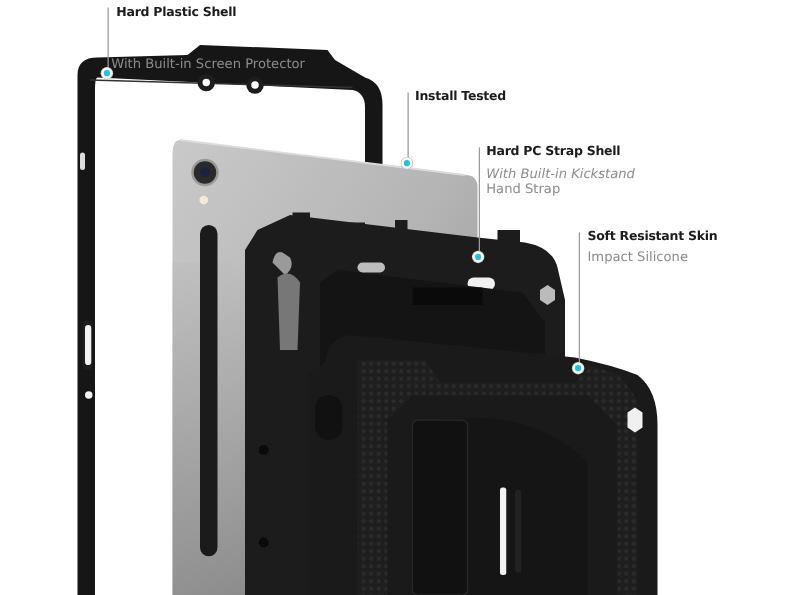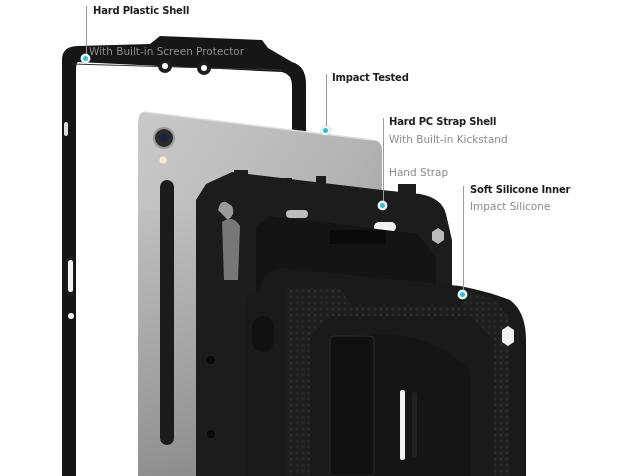--- a/index.html
+++ b/index.html
@@ -95,31 +95,31 @@
   <div class="callout">
     <div class="line" style="left:86px; top:6px; height:52px;"></div>
     <div class="dot" style="left:81px; top:54px;"></div>
     <div class="title" style="left:93px; top:5px;">Hard Plastic Shell</div>
     <div class="sub" style="left:89px; top:21px;margin-top:24px;">With Built-in Screen Protector</div>
   </div>
 
   <div class="callout">
     <div class="line" style="left:326px; top:74px; height:56px;"></div>
     <div class="dot" style="left:321px; top:126px;"></div>
-    <div class="title" style="left:332px; top:72px;">Impact Tested</div>
+    <div class="title" style="left:332px; top:72px;">Install Tested</div>
   </div>
 
   <div class="callout">
     <div class="line" style="left:383px; top:118px; height:88px;"></div>
     <div class="dot" style="left:378px; top:201px;"></div>
     <div class="title" style="left:389px; top:116px;">Hard PC Strap Shell</div>
-    <div class="sub" style="left:389px; top:133px;">With Built-in Kickstand</div>
-    <div class="sub" style="left:389px; top:145px;margin-top:21px;">Hand Strap</div>
+    <div class="sub" style="left:389px; top:133px;font-style:italic;">With Built-in Kickstand</div>
+    <div class="sub" style="left:389px; top:145px;">Hand Strap</div>
   </div>
 
   <div class="callout">
     <div class="line" style="left:463px; top:186px; height:108px;"></div>
     <div class="dot" style="left:458px; top:290px;"></div>
-    <div class="title" style="left:470px; top:184px;">Soft Silicone Inner</div>
+    <div class="title" style="left:470px; top:184px;">Soft Resistant Skin</div>
     <div class="sub" style="left:470px; top:200px;">Impact Silicone</div>
   </div>
 
 </div>
 
 </body></html>

